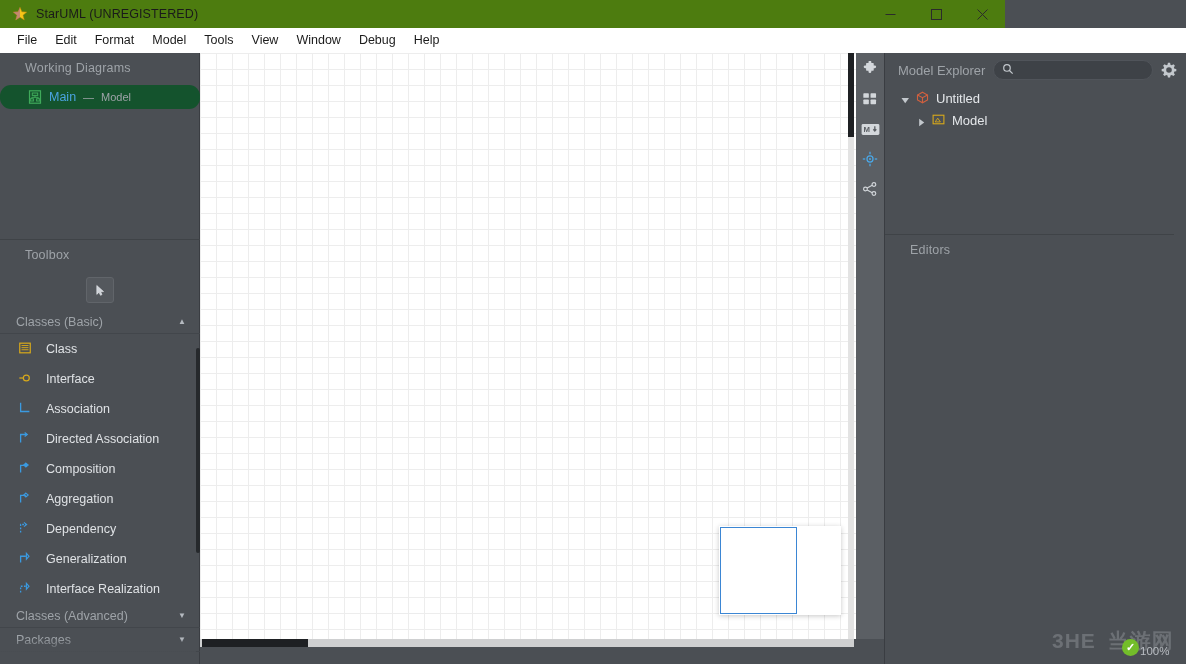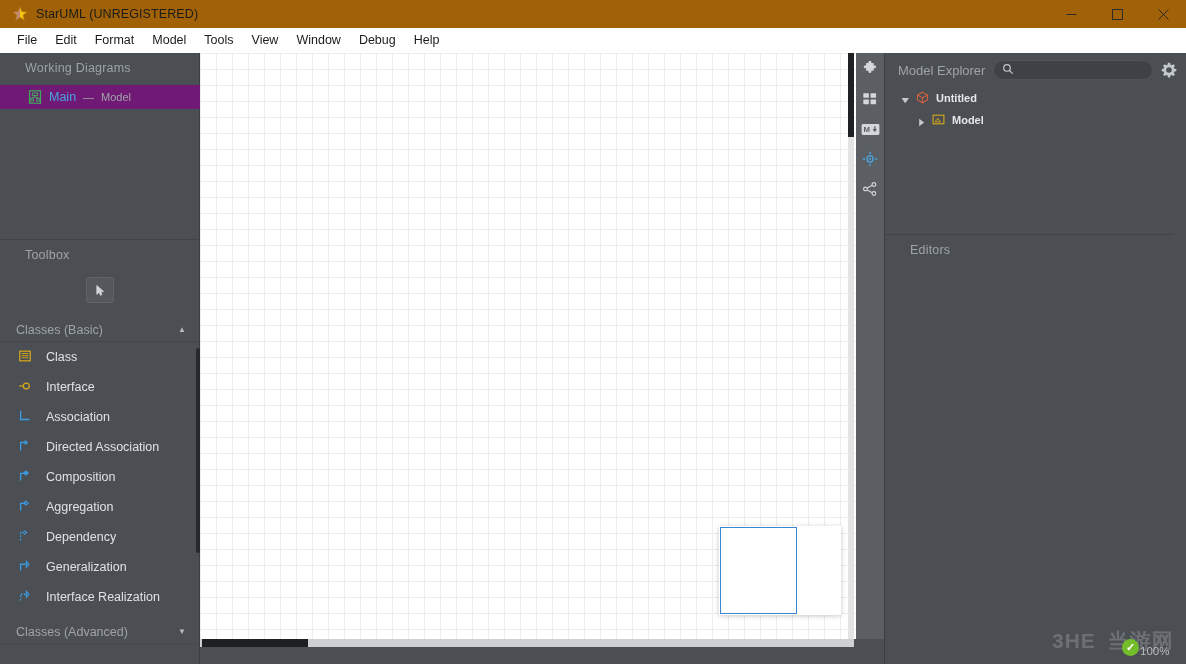--- a/index.html
+++ b/index.html
@@ -5,22 +5,22 @@
   * { margin:0; padding:0; box-sizing:border-box; }
   html,body { width:1186px; height:664px; overflow:hidden; }
   body {
     font-family:"Liberation Sans", sans-serif;
     background:#4b4f54;
     -webkit-font-smoothing:antialiased;
   }
 
   
   #titlebar{
-    position:absolute; left:0; top:0; width:1186px; height:28px;
-    background:#a16207; display:flex; align-items:center;
+    position:absolute; left:0; top:0; width:1005px; height:28px;
+    background:#4d7c0f; display:flex; align-items:center;
   }
   #title-left{ display:flex; align-items:center; gap:8px; padding-left:12px; flex:1; }
   #app-icon{ width:16px; height:16px; position:relative; }
   #title-text{ font-size:12.5px; color:#1a1a1a; letter-spacing:.1px; }
   #win-controls{ display:flex; height:28px; }
   .win-btn{
     width:46px; height:28px; display:flex; align-items:center; justify-content:center;
     color:#2b2b2b; font-size:12px; line-height:1;
   }
 
@@ -47,42 +47,41 @@
   .panel-header{
     height:30px; display:flex; align-items:center; padding-left:25px;
     font-size:12.5px; color:#9ea3a8; letter-spacing:.2px;
   }
   #working-diagrams{ position:absolute; left:0; top:0; width:200px; height:186px; }
   #wd-list{ padding-top:2px; }
   .wd-item{
     height:24px; display:flex; align-items:center; gap:7px; padding-left:28px;
     font-size:12.5px;
   }
-  .wd-item.selected{ background:#701a75; }
+  .wd-item.selected{ background:#14532d;border-radius:11px; }
   .wd-icon{ width:14px; height:14px; position:relative; flex:0 0 14px; }
   .wd-name{ color:#4aa3e0; font-size:12.5px; }
   .wd-sub{ color:#9ea3a8; font-size:11px; }
 
   
   #toolbox{
     position:absolute; left:0; top:186px; width:200px; height:425px;
     border-top:1px solid #3f4347;
   }
   #tool-select-row{
     height:40px; display:flex; align-items:center; justify-content:center;
   }
   #select-tool{
     width:28px; height:26px; background:#54585d; border:1px solid #61656a;
     border-radius:3px; display:flex; align-items:center; justify-content:center;
   }
   .group-header{
     height:24px; display:flex; align-items:center; justify-content:space-between;
     padding:0 14px 0 16px; font-size:12.5px; color:#9ea3a8;
     border-bottom:1px solid #42464b;
-    margin-top:8px;
   }
   .caret{ font-size:8px; color:#b5bac0; line-height:1; }
   .tool-row{
     height:30px; display:flex; align-items:center; gap:12px; padding-left:18px;
     font-size:12.5px; color:#dfe2e5;
   }
   .tool-ico{ width:16px; height:16px; flex:0 0 16px; position:relative; }
   #toolbox-scroll-track{
     position:absolute; left:196px; top:0px; width:4px; height:425px;
   }
@@ -169,21 +168,21 @@
   }
   #me-gear{ width:16px; height:16px; flex:0 0 16px; }
   .tree-row{
     height:22px; display:flex; align-items:center; gap:6px; font-size:12.5px;
     color:#e4e7ea;
   }
   #tree-untitled{ padding-left:16px; }
   #tree-model{ padding-left:32px; }
   .tw{ width:9px; height:9px; flex:0 0 9px; position:relative; }
   .tree-ico{ width:14px; height:14px; flex:0 0 14px; position:relative; }
-  .tree-label{ font-weight:bold; font-size:11px; }
+  .tree-label{ font-weight:normal; font-size:13px; }
 
   #editors{
     position:absolute; left:0; top:181px; width:289px; height:430px;
     border-top:1px solid #3f4347;
   }
 
   
   #watermark{
     position:absolute; left:1052px; top:627px; width:128px; height:28px;
     display:flex; align-items:center; gap:12px;

